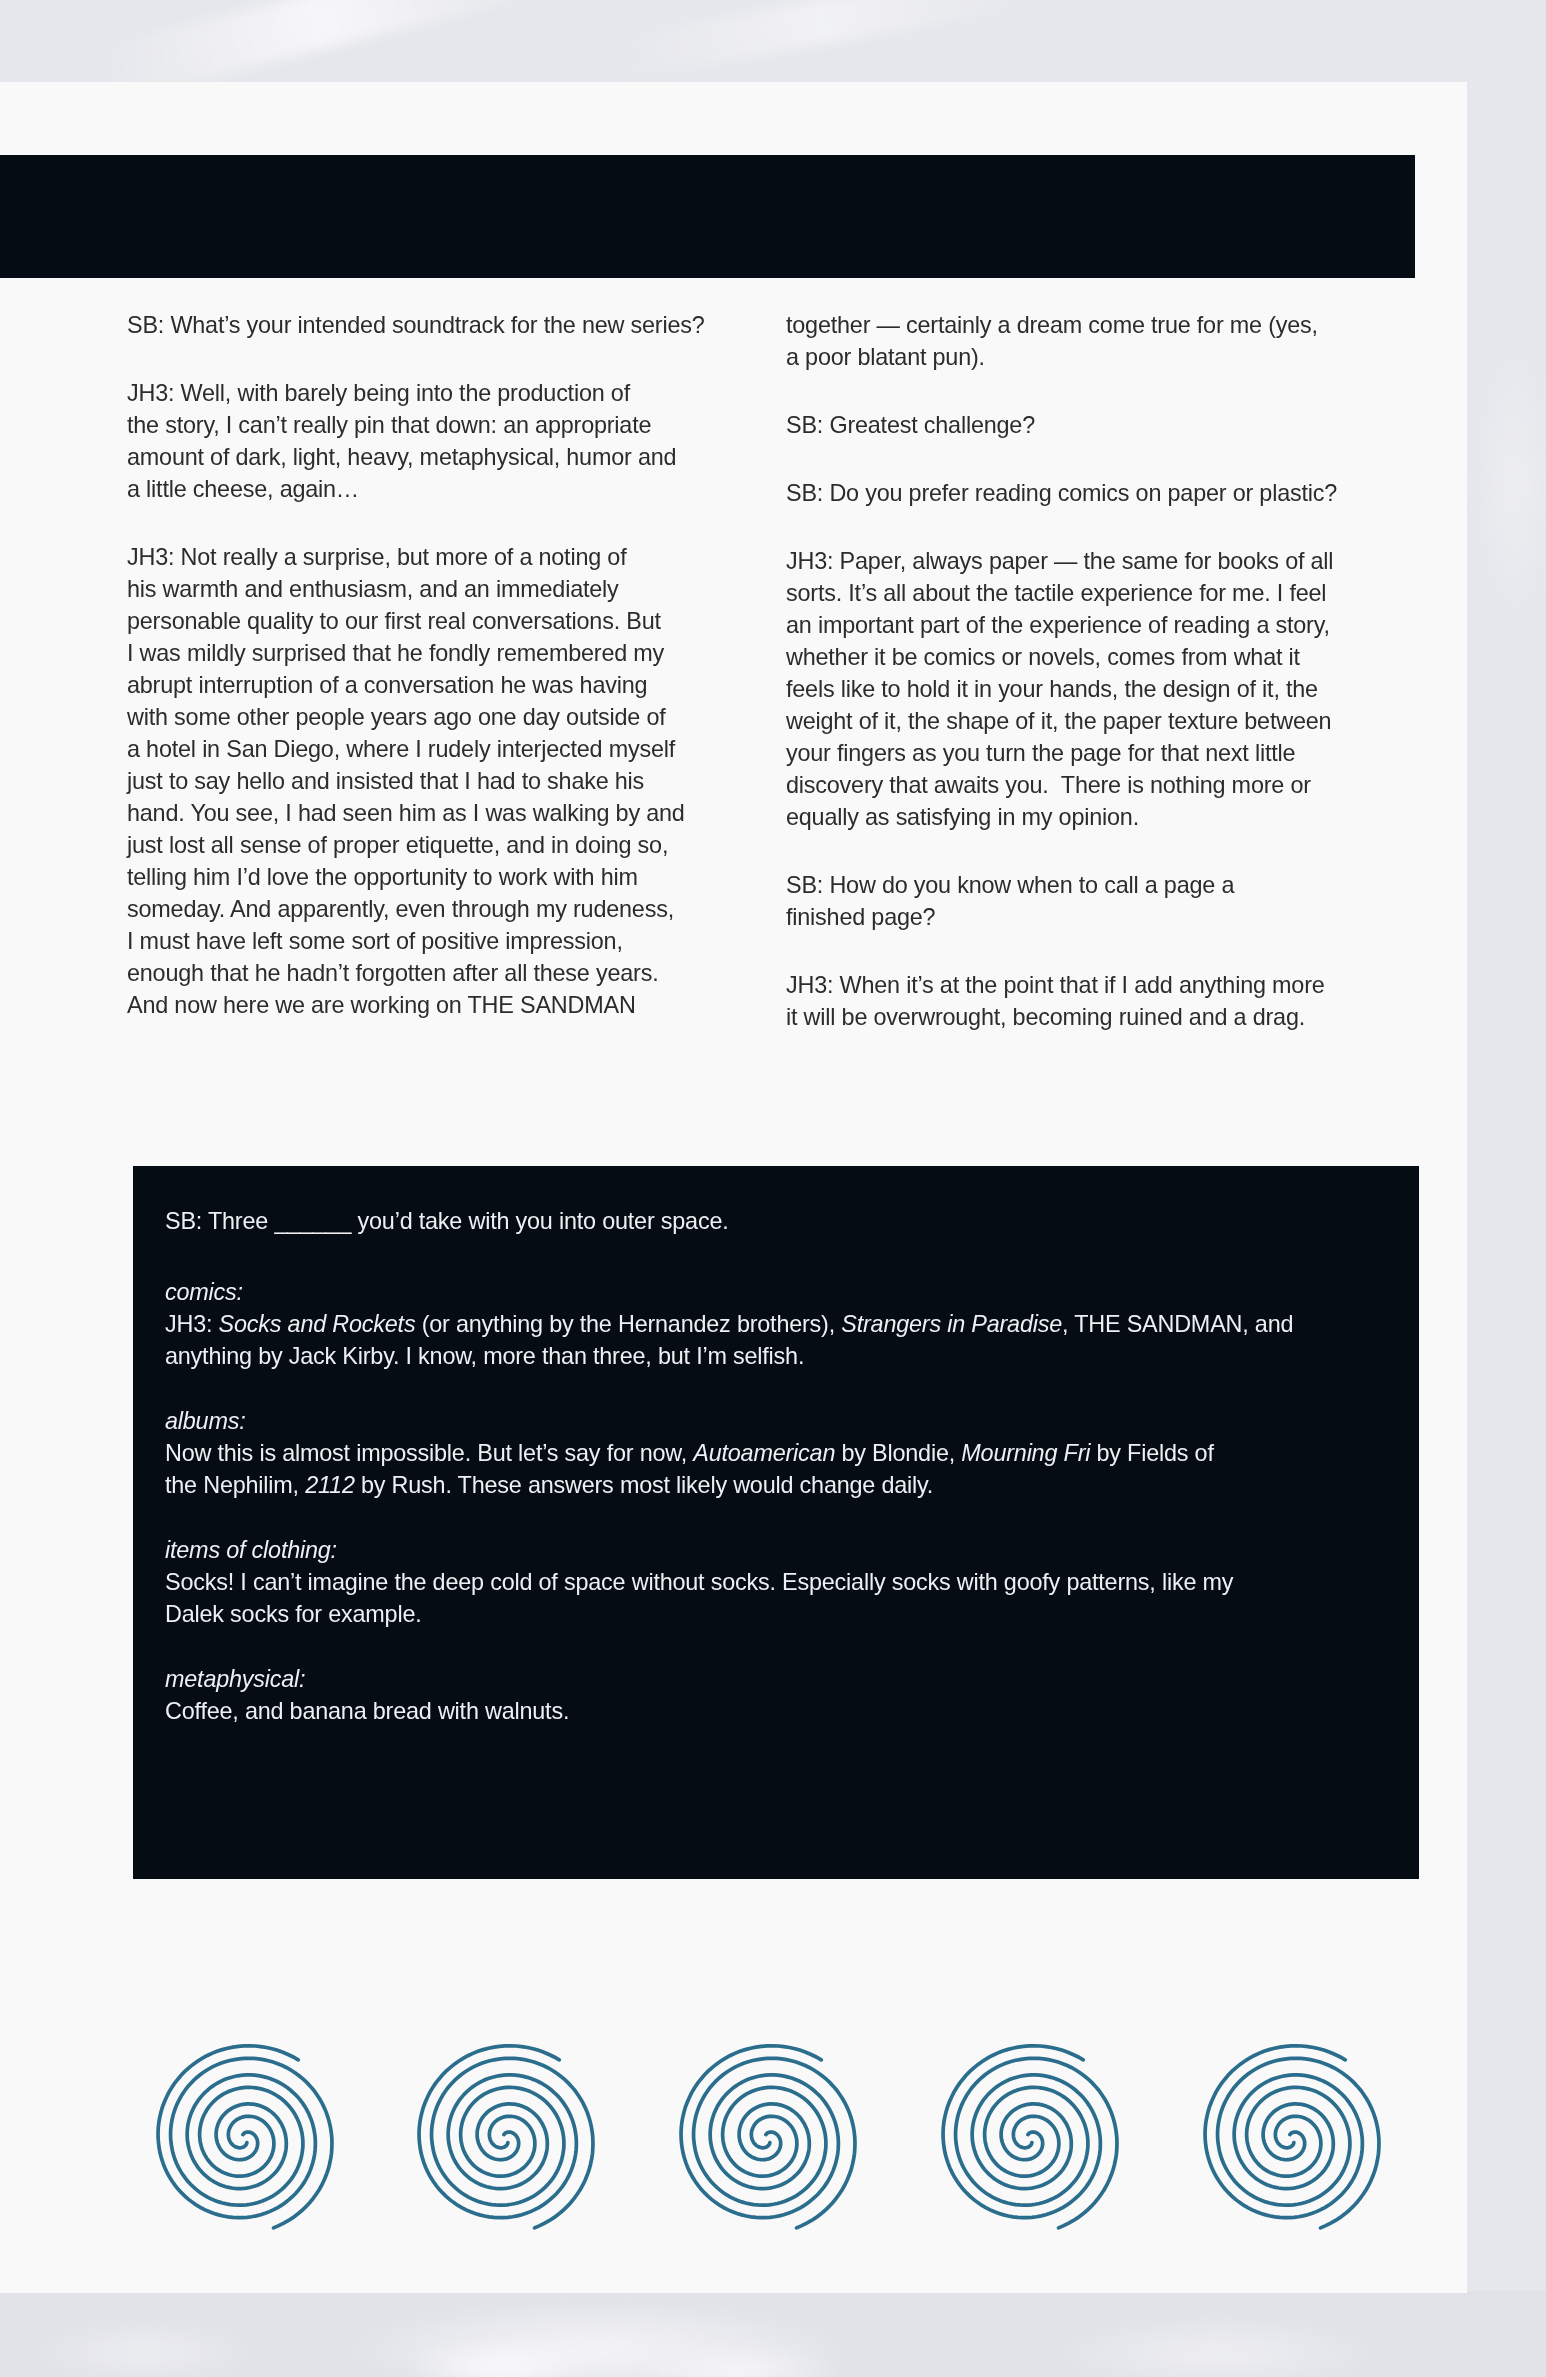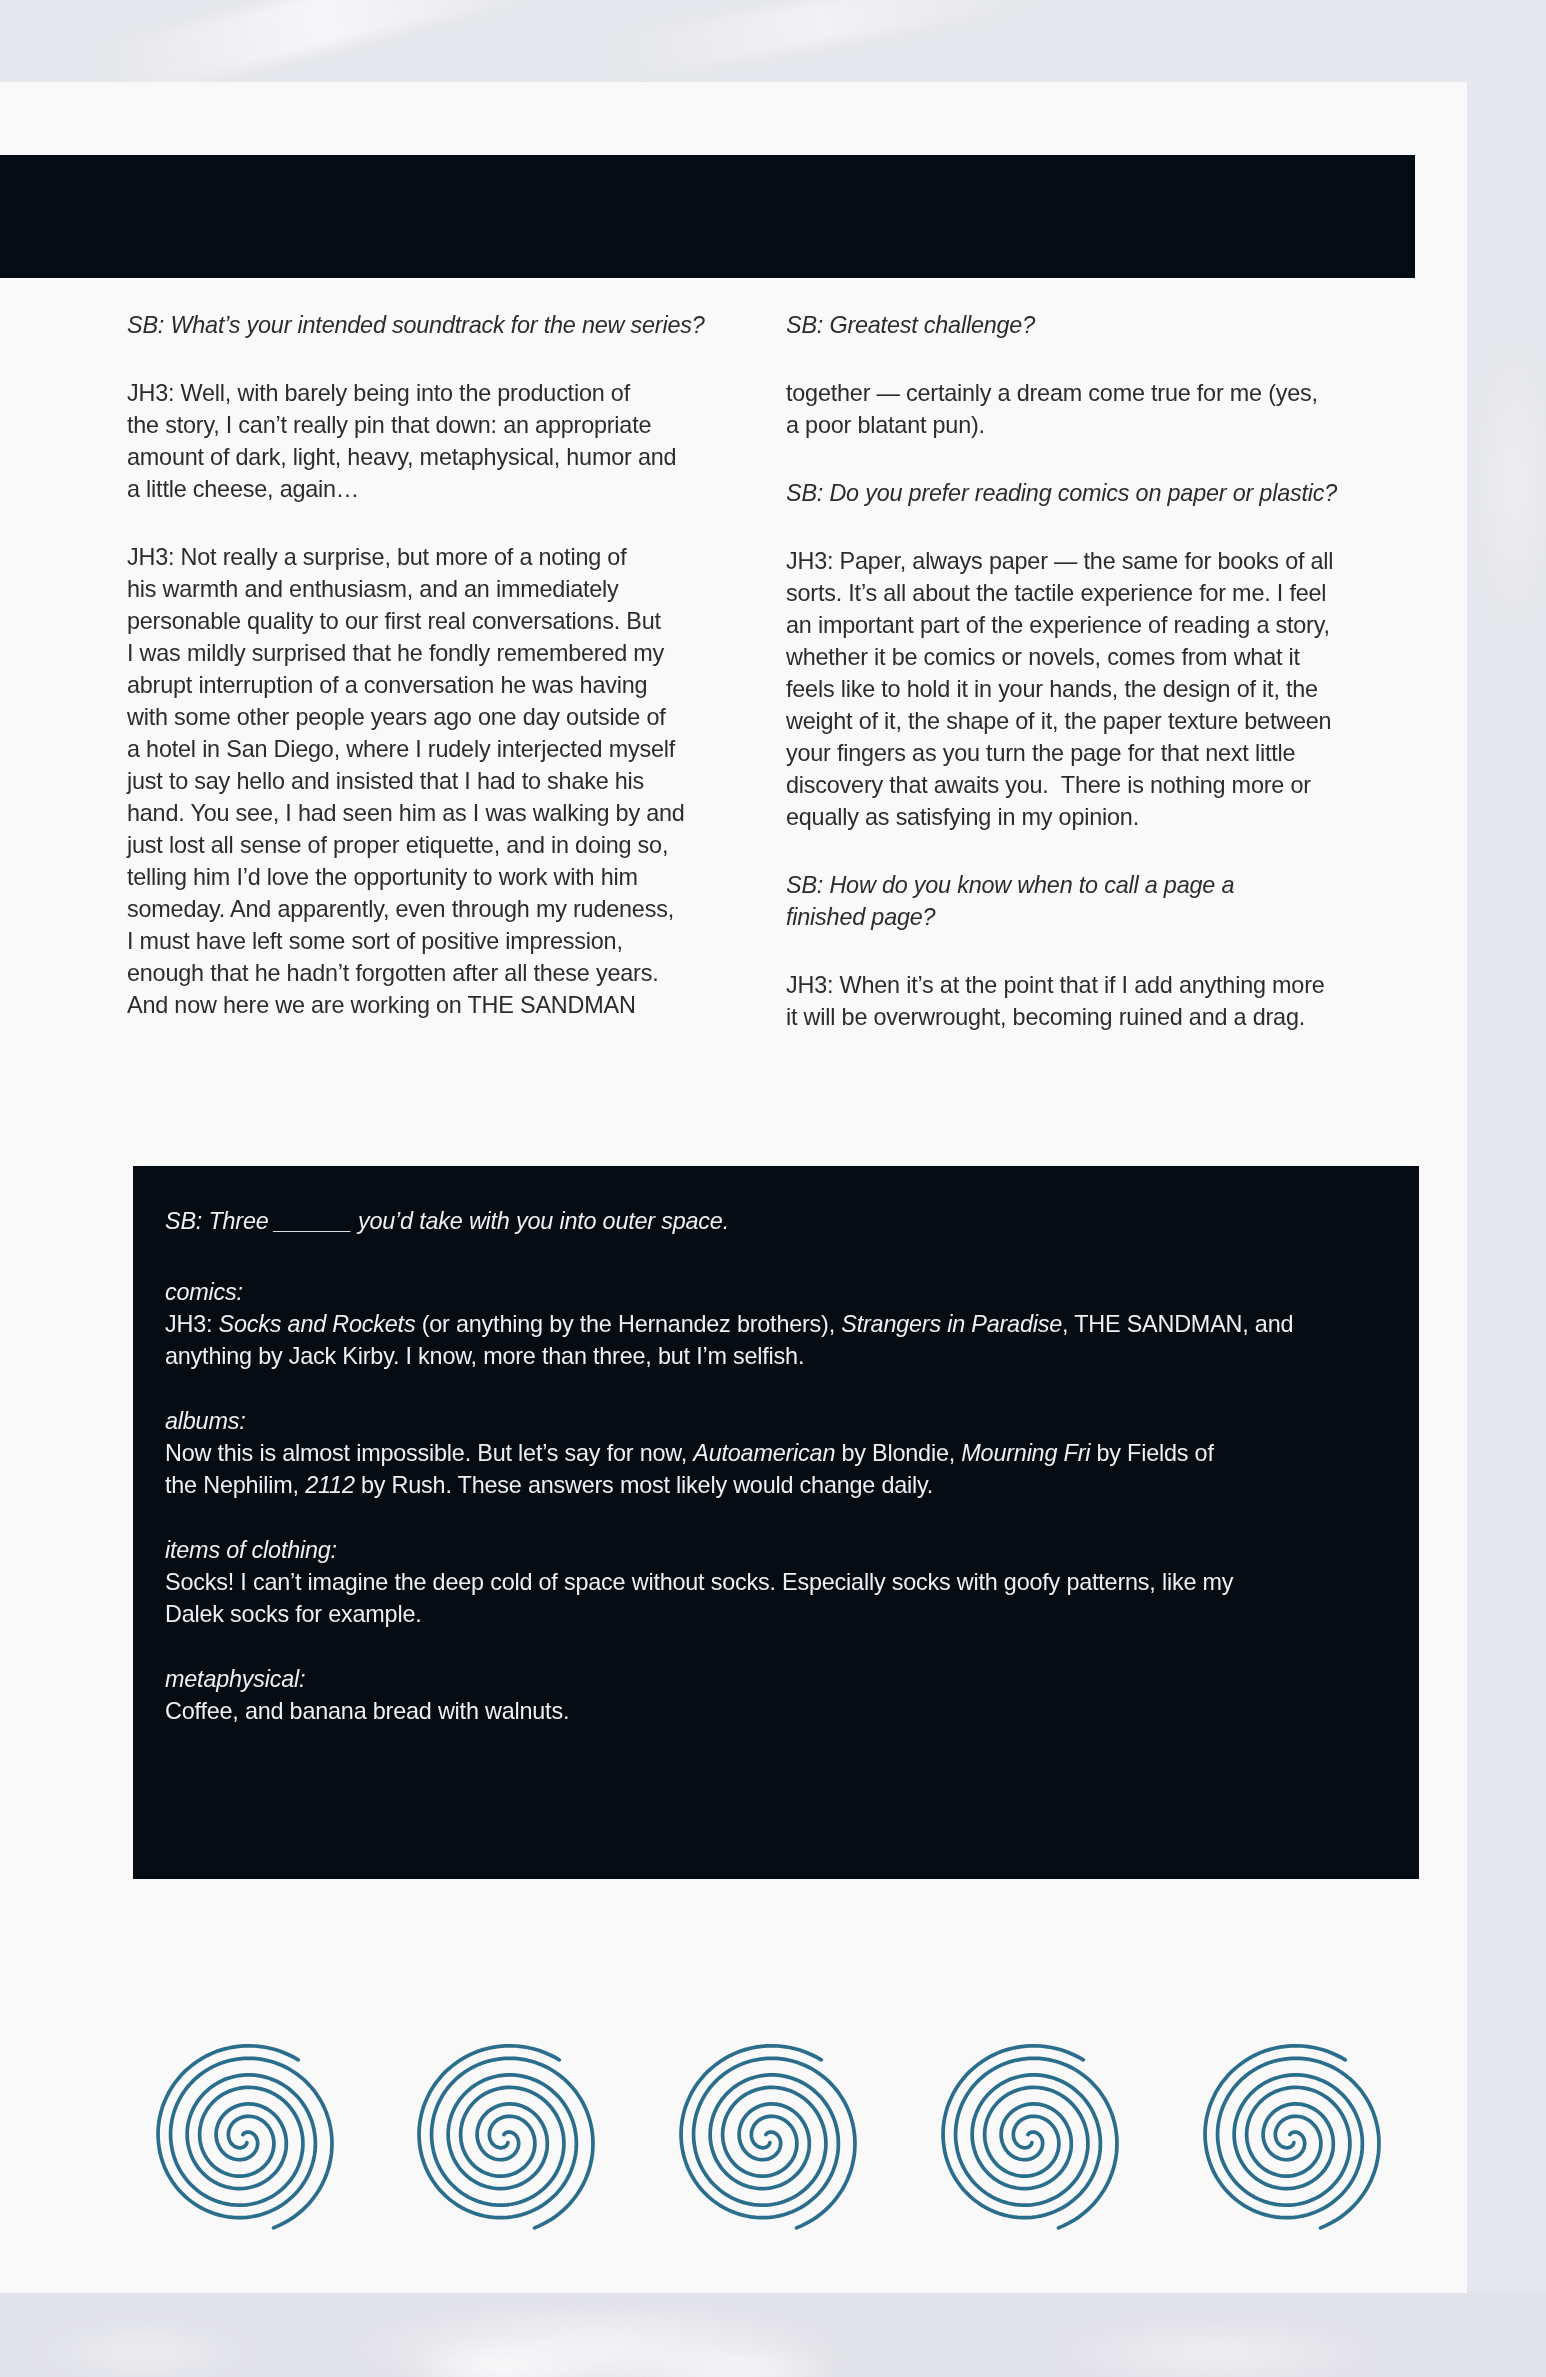--- a/index.html
+++ b/index.html
@@ -22,21 +22,21 @@
 
   .band{position:absolute;left:0;top:73px;width:1415px;height:123px;}
 
   .col{
     position:absolute;top:227px;width:669px;
     font-size:23.4px;line-height:32px;letter-spacing:-0.2px;color:#2c2c2f;
   }
   .col-left{left:127px;}
   .col-right{left:786px;}
   .col p{margin:0 0 36px 0;white-space:pre;}
-  .it{font-style:italic;}
+  .it{}
 
   .qa-box{
     position:absolute;left:133px;top:1084px;width:1286px;height:713px;
     box-sizing:border-box;padding:39px 16px 0 32px;
     font-size:23.4px;line-height:32px;letter-spacing:-0.2px;color:#eef0f3;
   }
   .qa-box p{margin:0;white-space:pre;}
   .qa-box .intro{margin-bottom:39px;}
   .qa-box .group{margin-bottom:33px;}
 
@@ -77,23 +77,23 @@
 hand. You see, I had seen him as I was walking by and
 just lost all sense of proper etiquette, and in doing so,
 telling him I’d love the opportunity to work with him
 someday. And apparently, even through my rudeness,
 I must have left some sort of positive impression,
 enough that he hadn’t forgotten after all these years.
 And now here we are working on THE SANDMAN</p>
     </div>
 
   <div class="col col-right">
-      <p class="para it">SB: Greatest challenge?</p>
       <p class="para">together — certainly a dream come true for me (yes,
 a poor blatant pun).</p>
+      <p class="para it">SB: Greatest challenge?</p>
       <p class="para it">SB: Do you prefer reading comics on paper or plastic?</p>
       <p class="para">JH3: Paper, always paper — the same for books of all
 sorts. It’s all about the tactile experience for me. I feel
 an important part of the experience of reading a story,
 whether it be comics or novels, comes from what it
 feels like to hold it in your hands, the design of it, the
 weight of it, the shape of it, the paper texture between
 your fingers as you turn the page for that next little
 discovery that awaits you.  There is nothing more or
 equally as satisfying in my opinion.</p>

